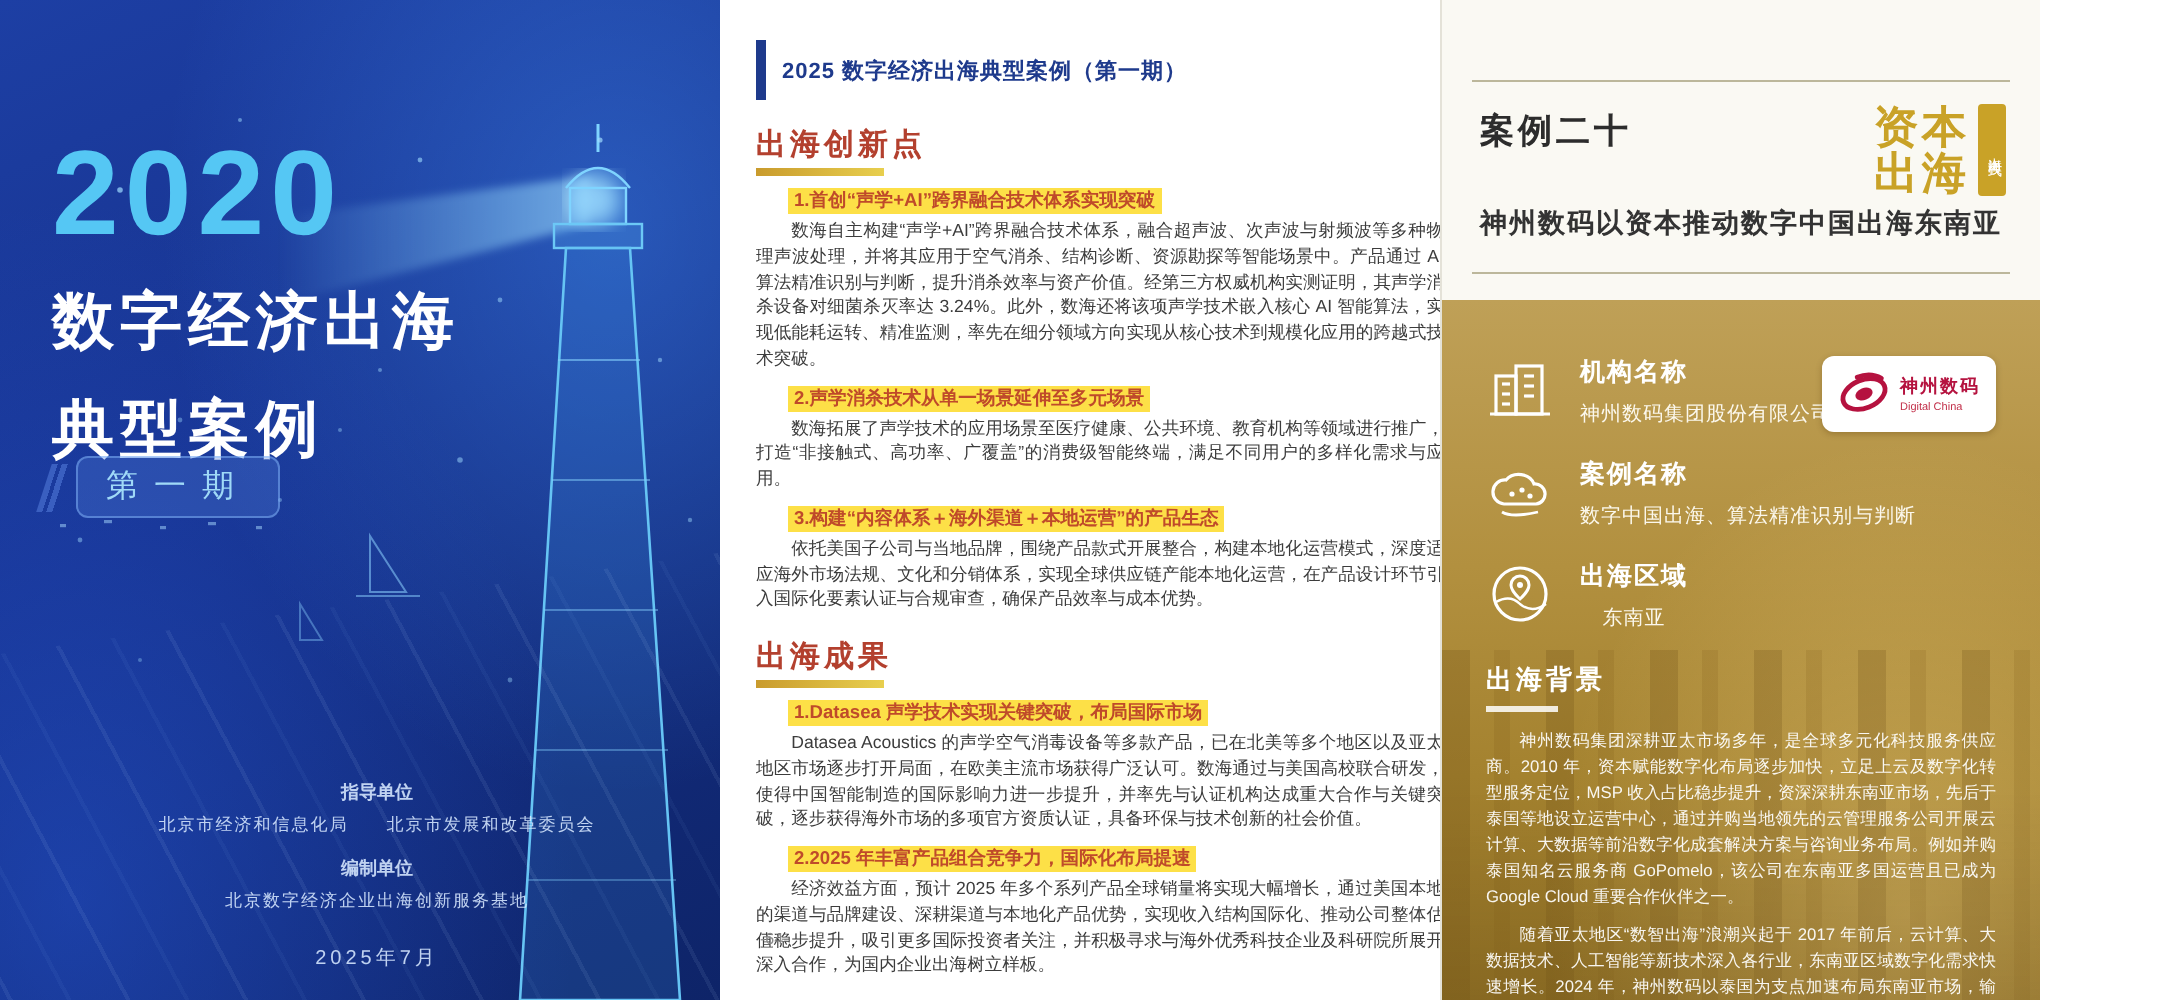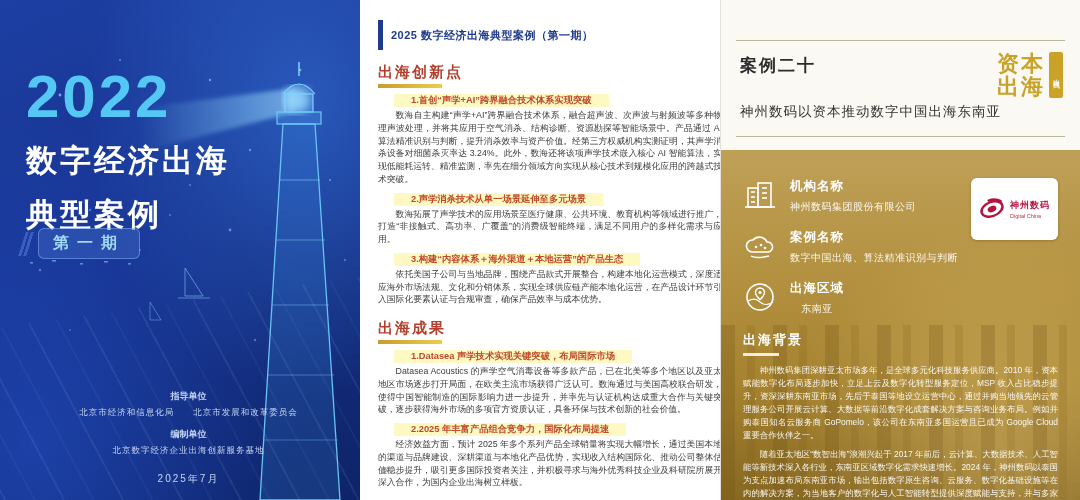--- a/index.html
+++ b/index.html
@@ -13,66 +13,66 @@
       radial-gradient(ellipse at 10% 90%, rgba(40,90,220,.45), transparent 55%),
       linear-gradient(155deg,#1d3fa4 0%,#16318c 45%,#0e2468 100%);}
   .cover-year{position:absolute;left:26px;top:62px;font-size:60px;font-weight:bold;color:#55c7f4;letter-spacing:3px;}
   .cover-t1{position:absolute;left:26px;top:140px;font-size:31px;font-weight:bold;color:#ffffff;letter-spacing:3px;}
   .cover-t2{position:absolute;left:26px;top:194px;font-size:31px;font-weight:bold;color:#ffffff;letter-spacing:3px;text-align:center;}
   .issue-wrap{position:absolute;left:22px;top:228px;display:flex;align-items:center;}
   .issue-bars{width:10px;height:24px;margin-right:6px;
     background:linear-gradient(90deg,#3a5fc0 0 3px,transparent 3px 5px,#3a5fc0 5px 8px,transparent 8px);transform:skewX(-18deg);}
   .issue-badge{min-width:92px;padding:4px 14px;border-radius:6px;text-align:right;
     background:rgba(80,125,215,.32);border:1px solid rgba(140,190,255,.45);
-    color:#9fd9f7;font-size:16px;font-weight:bold;letter-spacing:8px;}
+    color:#9fd9f7;font-size:16px;font-weight:normal;letter-spacing:8px;}
   .cover-footer{position:absolute;left:17px;right:0;bottom:14px;text-align:center;color:rgba(215,232,255,.88);}
   .cover-footer .lab{font-size:9px;font-weight:bold;margin-top:9px;}
   .cover-footer .val{font-size:8.5px;margin-top:4px;letter-spacing:1px;}
   .cover-footer .date{font-size:10px;margin-top:15px;letter-spacing:2px;}
   .cover svg{position:absolute;left:0;top:0;}
   .streaks{position:absolute;left:-40px;bottom:-30px;width:480px;height:230px;opacity:.5;transform:rotate(-8deg);
     background:repeating-linear-gradient(70deg,rgba(190,220,255,.16) 0 2px,transparent 2px 26px,rgba(150,200,255,.10) 26px 28px,transparent 28px 52px);}
 
   
   .page-mid{position:absolute;left:360px;top:0;width:380px;height:500px;background:#ffffff;padding:20px 18px 0 18px;}
   .mid-header{display:flex;align-items:center;}
   .mid-bar{width:5px;height:30px;background:#1e3a8c;margin-right:8px;}
   .mid-title{font-size:11px;font-weight:bold;color:#1e3a8c;letter-spacing:.5px;}
   .sec-head{margin-top:13px;font-size:15px;font-weight:bold;color:#b3402e;letter-spacing:2px;}
   .sec-underline{width:64px;height:4px;margin-top:2px;background:linear-gradient(90deg,#c99b2d,#e8cf4e);}
-  .subhead{display:inline-block;margin:6px 0 1px 16px;padding:0 17px;font-size:9.3px;font-weight:bold;
-    color:#bf4a2a;background:#fef9c3;}
+  .subhead{display:inline-block;margin:6px 0 1px 16px;padding:0 3px;font-size:9.3px;font-weight:bold;
+    color:#bf4a2a;background:#fde047;}
   .bodytext{font-size:8.8px;line-height:1.45;color:#3c3c3c;text-align:justify;text-indent:2em;margin:1px 0;}
   .pagenum{position:absolute;left:20px;bottom:26px;font-size:8px;color:#8a8a8a;}
 
   
-  .page-right{position:absolute;left:720px;top:0;width:360px;height:500px;background:#faf9f3;border-left:1px solid #e4e2d8;}
+  .page-right{position:absolute;left:720px;top:0;width:300px;height:500px;background:#faf9f3;border-left:1px solid #e4e2d8;}
   .case-head{position:relative;margin:40px 15px 0 15px;border-top:1.5px solid #bcb79b;border-bottom:1.5px solid #bcb79b;
     padding:13px 2px 15px 4px;}
   .case-no{font-size:17px;font-weight:bold;color:#2c2c2c;letter-spacing:2px;}
-  .case-title{font-size:13.5px;font-weight:normal;color:#333;margin-top:26px;letter-spacing:1px;}
+  .case-title{font-size:13.5px;font-weight:bold;color:#333;margin-top:26px;letter-spacing:1px;}
   .mode-wrap{position:absolute;right:2px;top:11px;display:flex;align-items:stretch;}
   .mode-big{display:flex;flex-direction:column;justify-content:center;}
   .mode-big div{font-size:22px;font-weight:bold;color:#c9a227;line-height:1.05;letter-spacing:2px;}
   .mode-tag{width:14px;margin-left:4px;background:#c9a227;border-radius:2px;display:flex;align-items:center;justify-content:center;}
   .mode-tag span{writing-mode:vertical-rl;font-size:7px;color:#fff;letter-spacing:1px;}
   .case-body{position:absolute;left:0;top:150px;right:0;bottom:0;padding:28px 22px 0 22px;overflow:hidden;
     background:
       radial-gradient(ellipse at 78% 88%, rgba(255,226,150,.35), transparent 55%),
       linear-gradient(180deg,#bfa057 0%,#b2903f 38%,#a4822f 68%,#8f7026 100%);}
   .city{position:absolute;left:0;right:0;bottom:0;height:175px;opacity:.35;
     background:
       linear-gradient(transparent 0 40%, rgba(90,60,10,.4) 100%),
       repeating-linear-gradient(90deg, rgba(92,62,12,.55) 0 14px, transparent 14px 26px, rgba(120,85,20,.45) 26px 34px, transparent 34px 52px);}
   .info-row{position:relative;display:flex;gap:13px;margin-bottom:15px;z-index:2;}
   .info-icon{width:34px;height:34px;flex:0 0 34px;}
   .info-label{font-size:12.5px;font-weight:bold;color:#ffffff;letter-spacing:1px;}
   .info-value{font-size:10px;color:rgba(255,253,245,.95);margin-top:5px;letter-spacing:.5px;text-align:center;}
   .logo-card{position:absolute;right:22px;top:28px;z-index:3;background:#ffffff;border-radius:6px;
-    padding:18px 8px;display:flex;align-items:center;gap:5px;box-shadow:0 1px 3px rgba(80,50,0,.3);}
+    padding:6px 8px;display:flex;align-items:center;gap:5px;box-shadow:0 1px 3px rgba(80,50,0,.3);}
   .logo-txt .cn{font-size:9px;font-weight:bold;color:#b5123f;letter-spacing:1px;}
   .logo-txt .en{font-size:5.5px;color:#c2304a;margin-top:1px;}
   .bg-head{position:relative;z-index:2;font-size:13px;font-weight:bold;color:#ffffff;letter-spacing:2px;margin-top:4px;}
   .bg-underline{position:relative;z-index:2;width:36px;height:3px;background:rgba(255,255,255,.85);margin:4px 0 8px 0;}
   .bg-para{position:relative;z-index:2;font-size:8.4px;line-height:1.55;color:rgba(255,255,255,.93);
     text-align:justify;text-indent:2em;margin-bottom:6px;}
 </style>
 </head>
 <body>
 
@@ -135,21 +135,21 @@
       <g fill="rgba(170,220,255,.5)">
         <rect x="30" y="262" width="3" height="1.6"></rect>
           <rect x="52" y="260" width="4" height="1.6"></rect>
         <rect x="80" y="263" width="3" height="1.6"></rect>
           <rect x="104" y="261" width="4" height="1.6"></rect>
         <rect x="128" y="263" width="3" height="1.6"></rect>
       </g>
     </svg>
     <div class="streaks"></div>
 
-    <div class="cover-year">2022</div>
+    <div class="cover-year">2020</div>
     <div class="cover-t1">数字经济出海</div>
     <div class="cover-t2">典型案例</div>
     <div class="issue-wrap">
       <div class="issue-bars"></div>
       <div class="issue-badge">第一期</div>
     </div>
     <div class="cover-footer">
       <div class="lab">指导单位</div>
       <div class="val">北京市经济和信息化局　　北京市发展和改革委员会</div>
       <div class="lab">编制单位</div>

